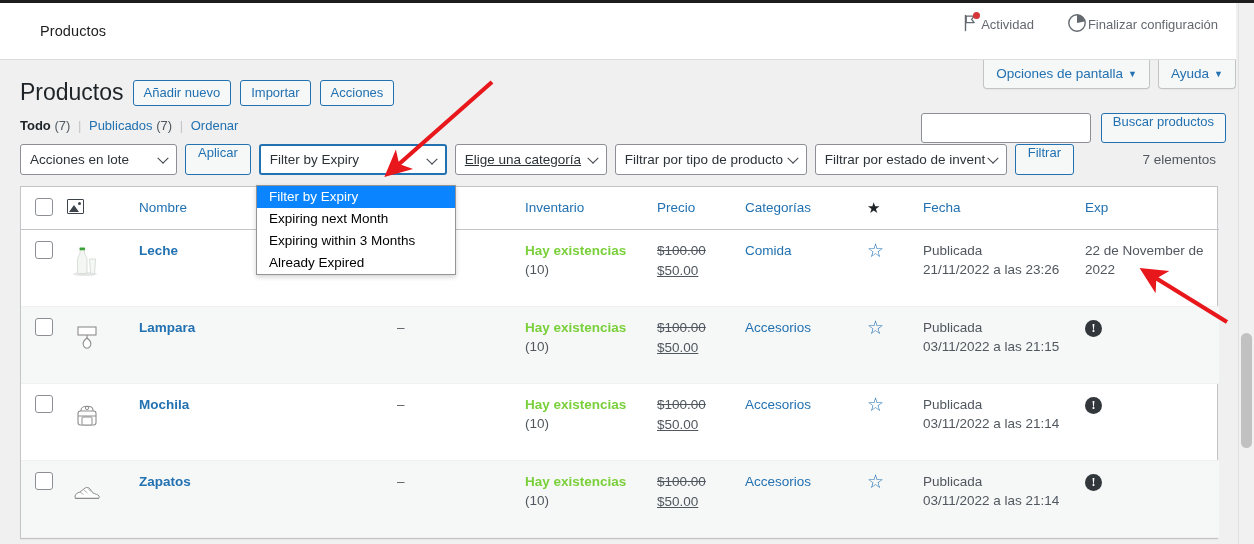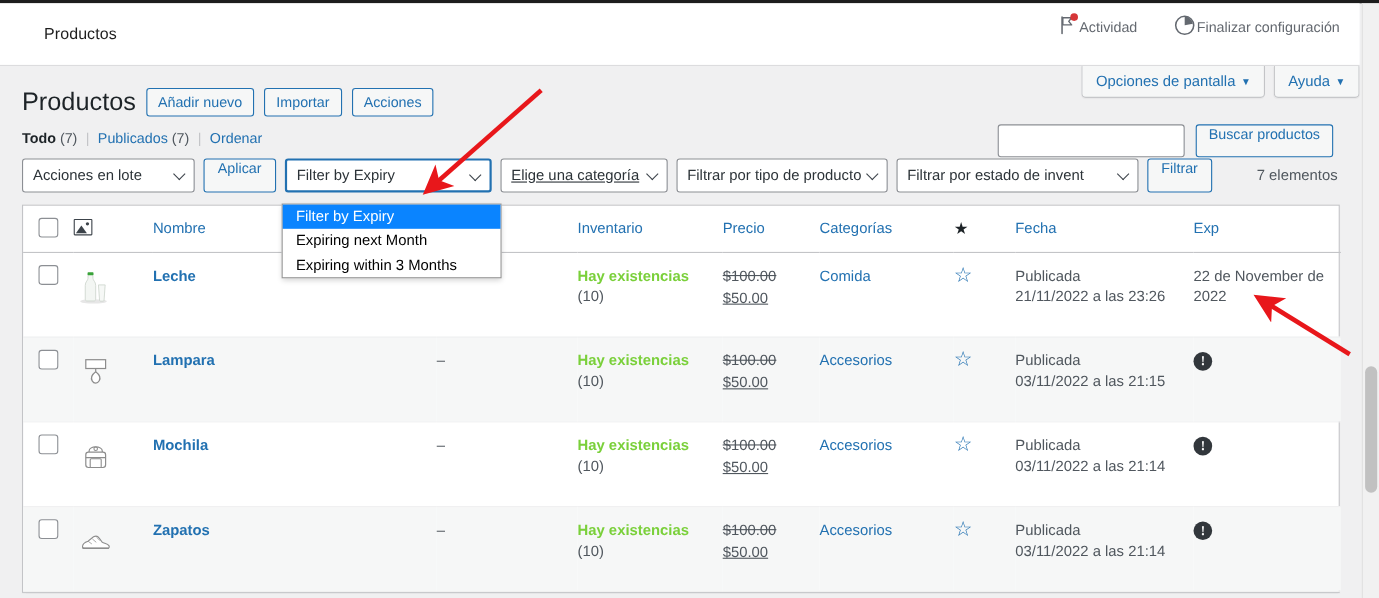--- a/index.html
+++ b/index.html
@@ -81,21 +81,21 @@
 
   
   .subsub { padding: 10px 0 0 20px; font-size: 13px; color: #2271b1; }
   .subsub a { color: #2271b1; text-decoration: none; cursor: pointer; }
   .subsub .cur { color: #1d2327; font-weight: 600; }
   .subsub .cnt { color: #50575e; }
   .subsub .sep { color: #c3c4c7; margin: 0 4px; }
 
   
   .search-box {
-    position: absolute; right: 24px; top: 53px;
+    position: absolute; right: 10px; top: 53px;
     display: flex; gap: 10px; 
   }
   .search-input {
     width: 170px; height: 30px;
     border: 1px solid #8c8f94; border-radius: 3px;
     background: #fff; padding: 0 8px; font-size: 13px;
     color: #2c3338; outline: none;
   }
   .search-submit {
     height: 30px; padding: 0 11px;
@@ -135,21 +135,21 @@
   .displaying-num {
     position: absolute; right: 20px; top: 19px;
     font-size: 13.5px; color: #50575e;
   }
 
   
   .sel-bulk    { width: 157px; }
   .sel-expiry  { width: 188px; }
   .sel-cat     { width: 152px; text-decoration: underline; }
   .sel-type    { width: 192px; }
-  .sel-stock   { width: 220px; }
+  .sel-stock   { width: 192px; }
 
   
   .dropdown {
     position: absolute;
     left: 256px; top: 185px;
     width: 200px;
     background: #fff;
     border: 1px solid #949494;
     box-shadow: 0 2px 5px rgba(0,0,0,.18);
     z-index: 40;
@@ -567,20 +567,21 @@
         </tbody>
       </table>
     </div>
 
   </div>
 
   <div class="dropdown">
     <div class="dd-item selected">Filter by Expiry</div>
     <div class="dd-item">Expiring next Month</div>
     <div class="dd-item">Expiring within 3 Months</div>
+    <div class="dd-item">Already Expired</div>
   </div>
 
   <div class="scrollbar">
     <div class="scroll-thumb"></div>
   </div>
 
   <svg class="arrow-layer" width="1254" height="544" viewBox="0 0 1254 544">
     <defs>
       <marker id="ah" markerWidth="7" markerHeight="7" refX="4.6" refY="3.5" orient="auto">
         <path d="M0,0.4 L6.4,3.5 L0,6.6 L1.7,3.5 Z" fill="#e8171b"></path>

